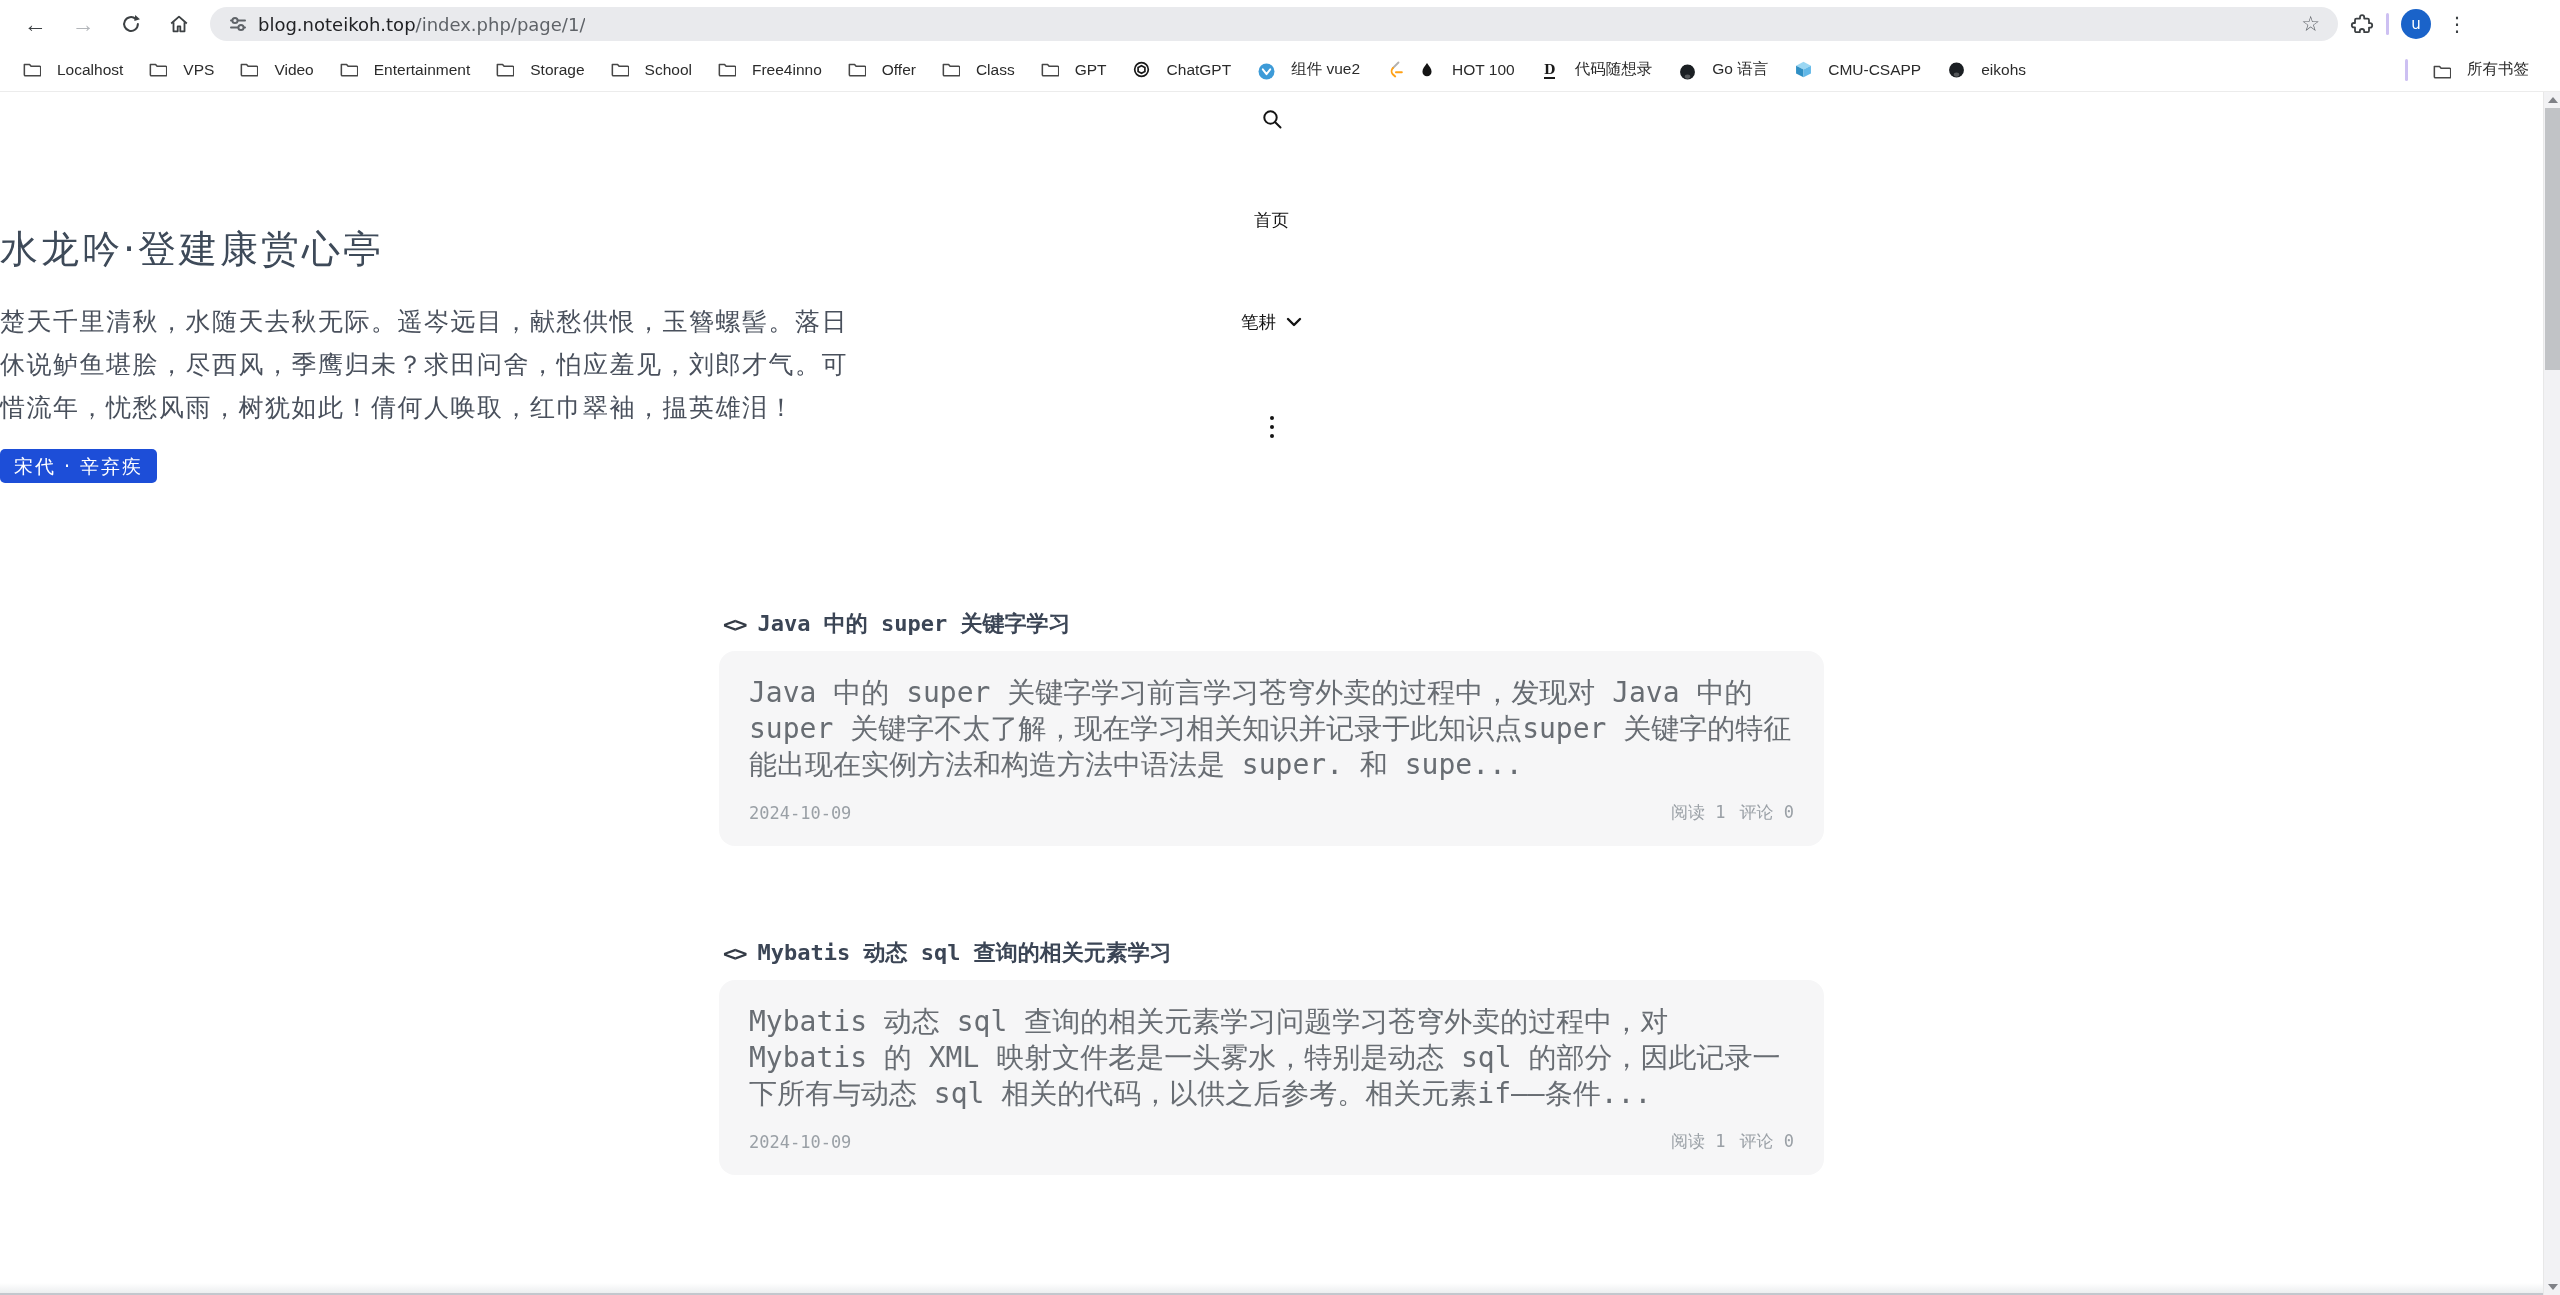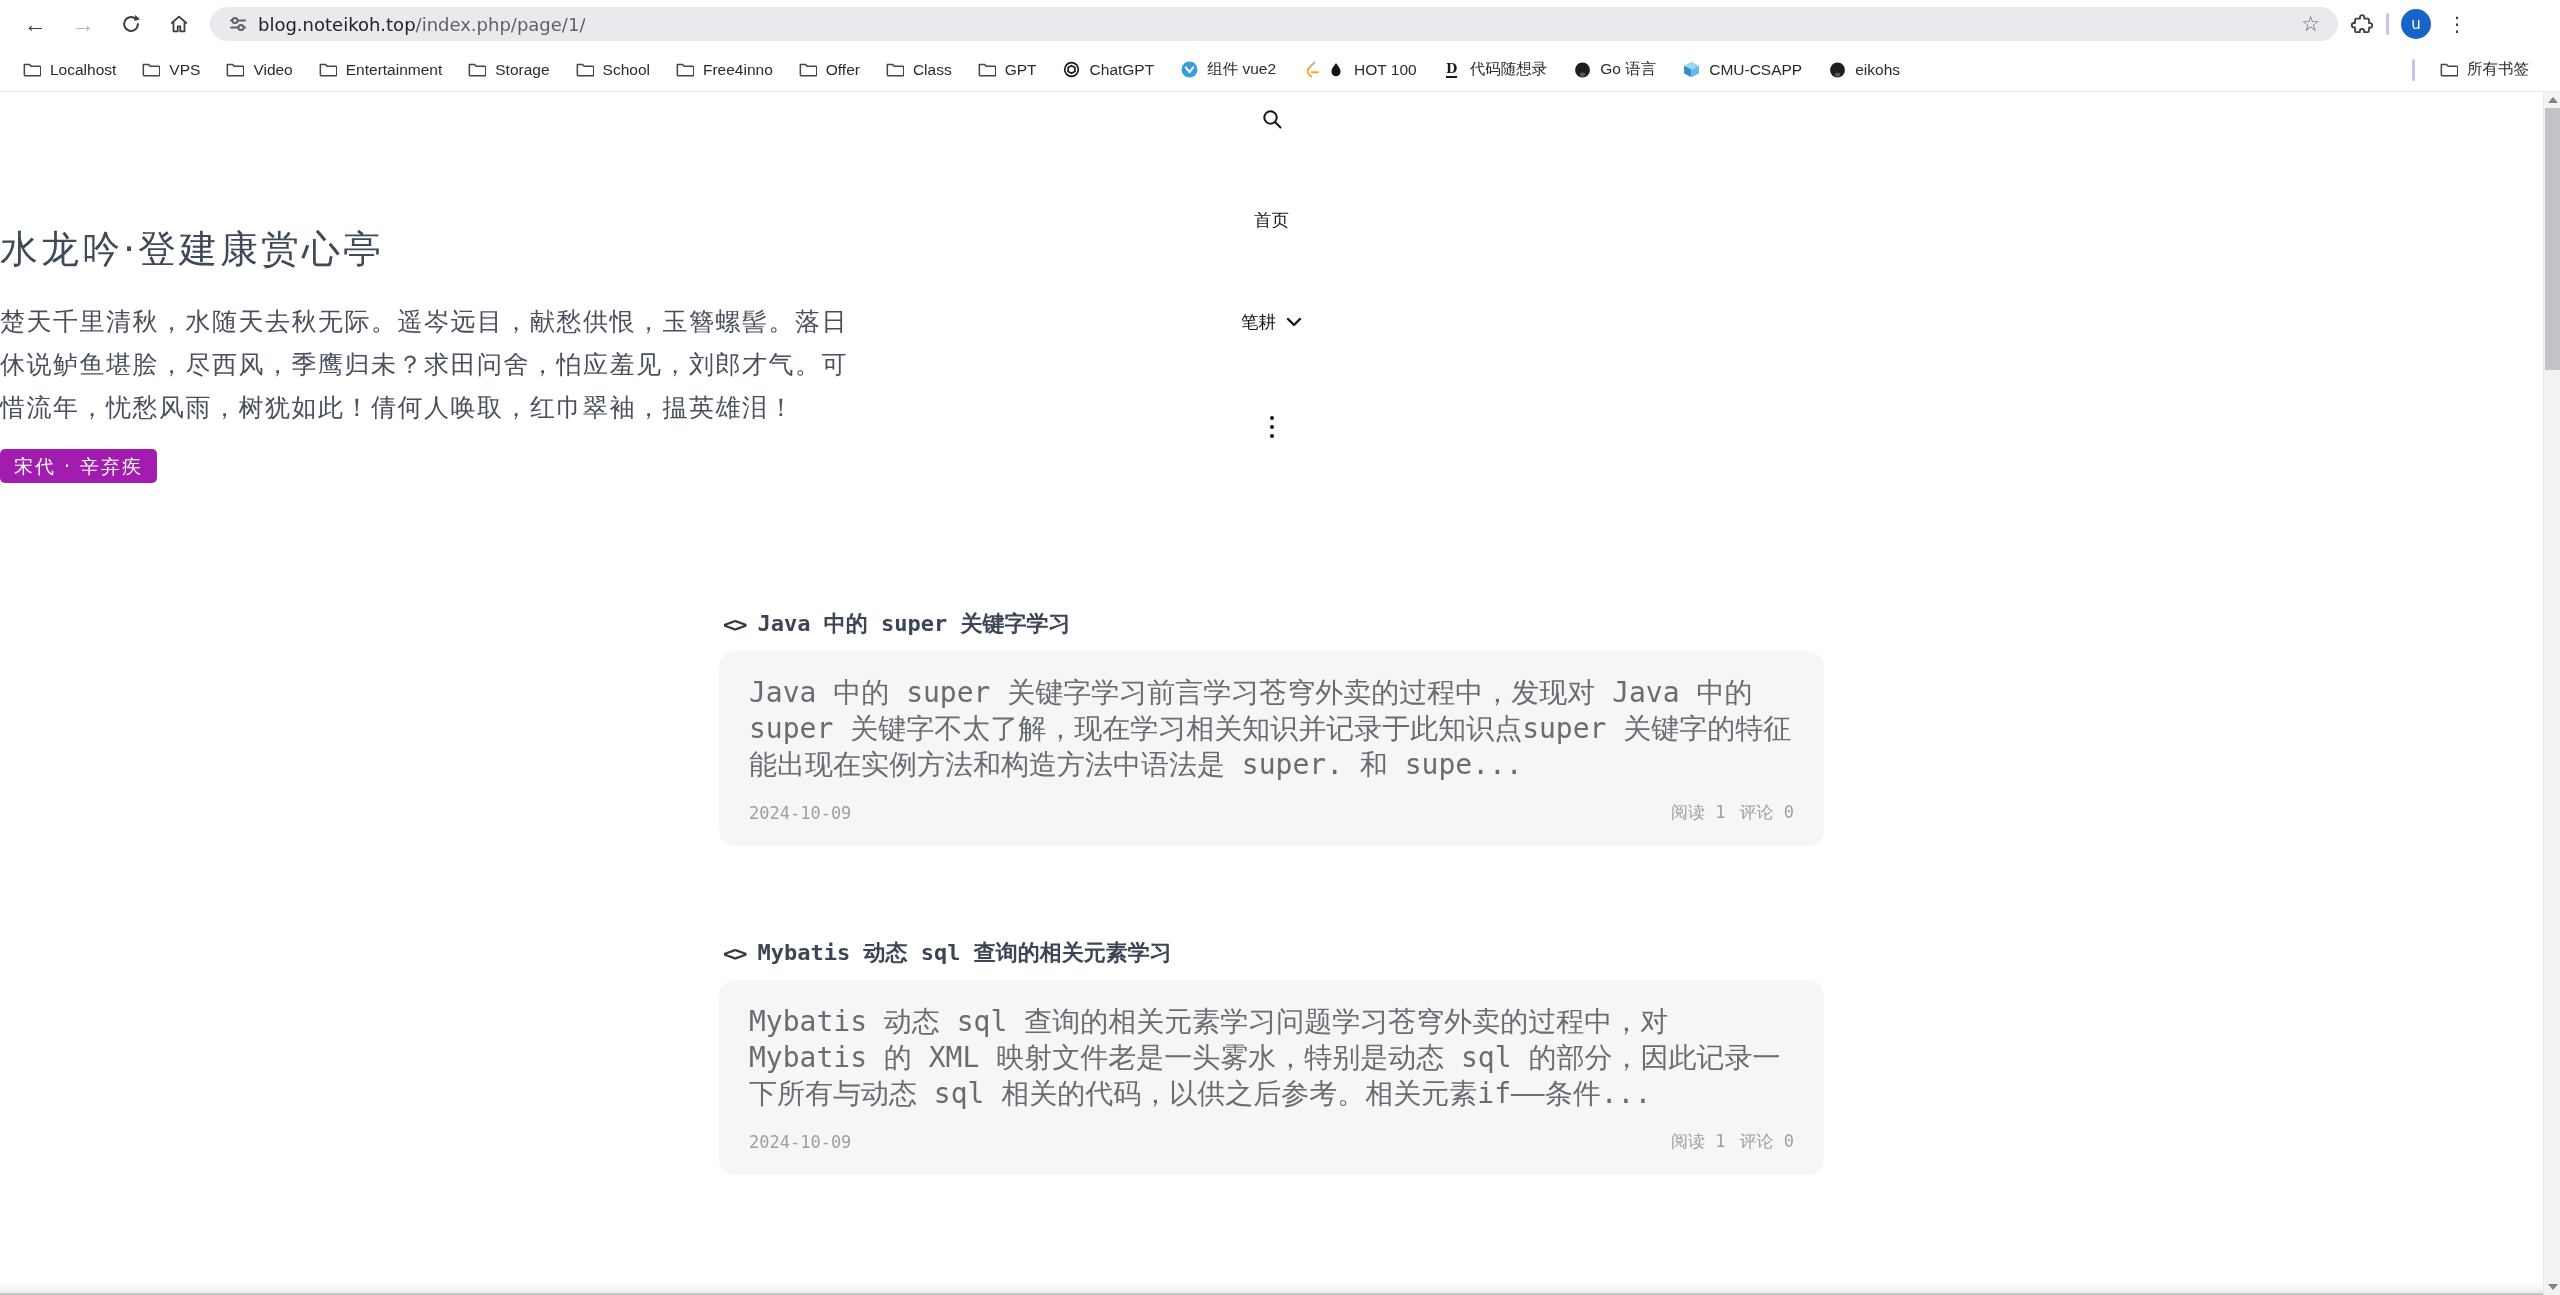--- a/index.html
+++ b/index.html
@@ -26,21 +26,21 @@
   .profile-divider { width:3px; height:22px; background:#cdc0f2; border-radius:2px; }
   .avatar { width:30px; height:30px; border-radius:50%; background:#1a63c9; color:#fff;
             font-size:15px; display:flex; align-items:center; justify-content:center; }
   .kebab { font-size:20px; color:#3c4043; width:28px; text-align:center; }
 
   
   .bookmarks { position:absolute; top:48px; left:0; width:2560px; height:44px;
                background:#ffffff; border-bottom:1px solid #ececec;
                display:flex; align-items:center; padding:0 14px; }
   .bm-items { display:flex; align-items:center; gap:8px; flex:1; min-width:0; }
-  .bm-item { display:flex; align-items:center; gap:9px; padding:5px 9px; border-radius:8px;
+  .bm-item { display:flex; align-items:flex-end; gap:16px; padding:5px 9px; border-radius:8px;
              background:transparent; border:none; cursor:pointer; white-space:nowrap; }
   .bm-label { font-size:15.5px; color:#2b2b2b; }
   .bm-icon { display:inline-flex; align-items:center; justify-content:center;
              width:18px; height:18px; }
   .carl-d { font-weight:700; font-size:13px; color:#1a1a1a; border-bottom:2px solid #1a1a1a;
             line-height:13px; padding-bottom:1px; font-family:"DejaVu Serif","Liberation Serif",serif; }
   .flame { margin-left:-2px; }
   .bm-right { display:flex; align-items:center; gap:16px; padding-right:8px; }
   .bm-divider { width:3px; height:22px; background:#cdc0f2; border-radius:2px; }
 
@@ -54,21 +54,21 @@
                    gap:10px; cursor:pointer; background:none; border:none; }
   .search-btn svg, .chev svg { display:block; }
   .page-kebab { display:flex; flex-direction:column; gap:5px; cursor:pointer; padding:4px; }
   .page-kebab i { width:4px; height:4px; border-radius:50%; background:#141414; display:block; }
 
   .hero { }
   .hero-title { margin-top:74px; font-size:38px; line-height:50px; font-weight:500;
                 color:#3e4a59; letter-spacing:3px; }
   .poem { margin-top:26px; color:#49505c; font-size:25px; line-height:43px;
           letter-spacing:1.5px; }
-  .author-badge { display:inline-block; margin-top:20px; background:#a21caf; color:#ffffff;
+  .author-badge { display:inline-block; margin-top:20px; background:#1d4ed8; color:#ffffff;
                   font-size:19px; line-height:34px; padding:0 14px; border-radius:5px;
                   letter-spacing:2px; }
 
   .posts { width:1105px; margin:126px auto 0; }
   .post { margin-bottom:0; }
   .post + .post { margin-top:92px; }
   .post-head { display:flex; align-items:center; gap:12px; margin-left:4px; }
   .code-glyph { font-family:"DejaVu Sans Mono","Liberation Mono",monospace;
                 font-size:22px; font-weight:700; color:#333a45; letter-spacing:-2px; }
   .post-title { font-family:"DejaVu Sans Mono","Liberation Mono",monospace;

